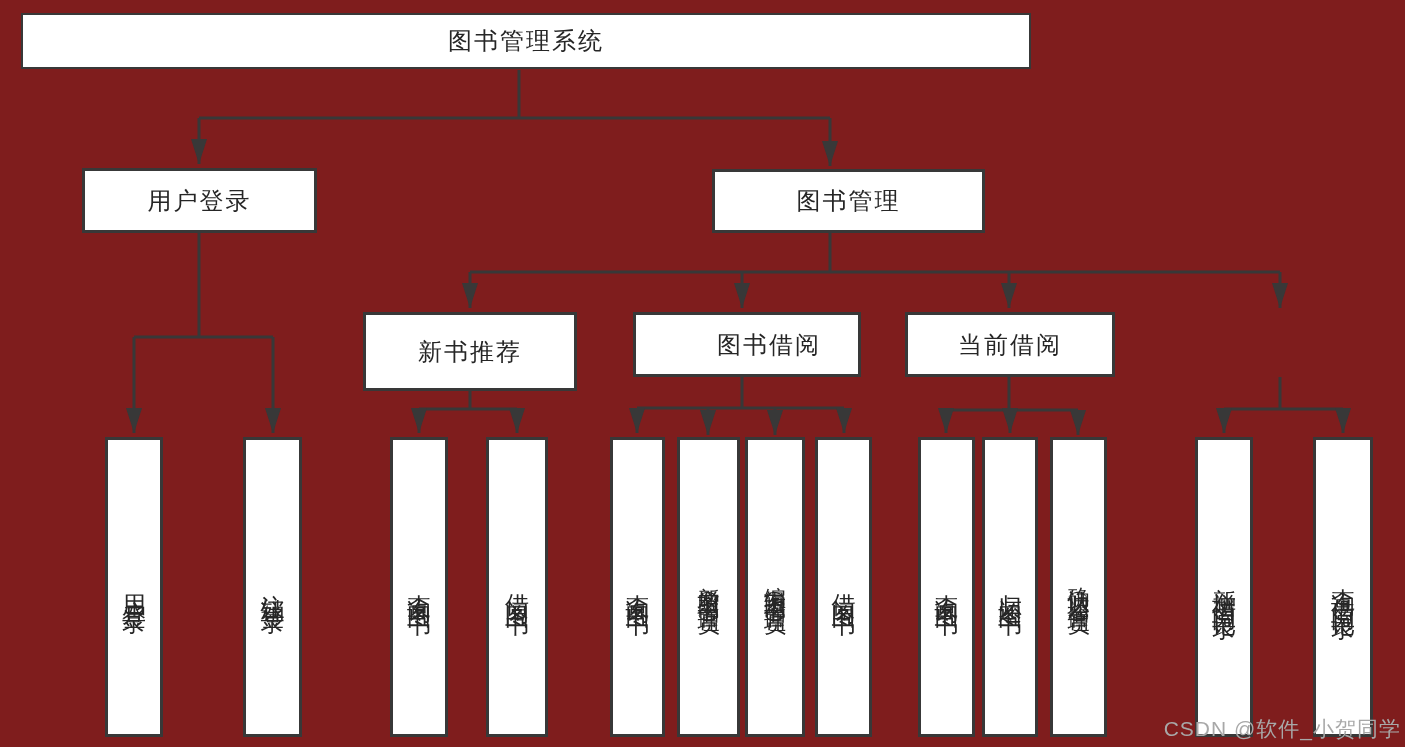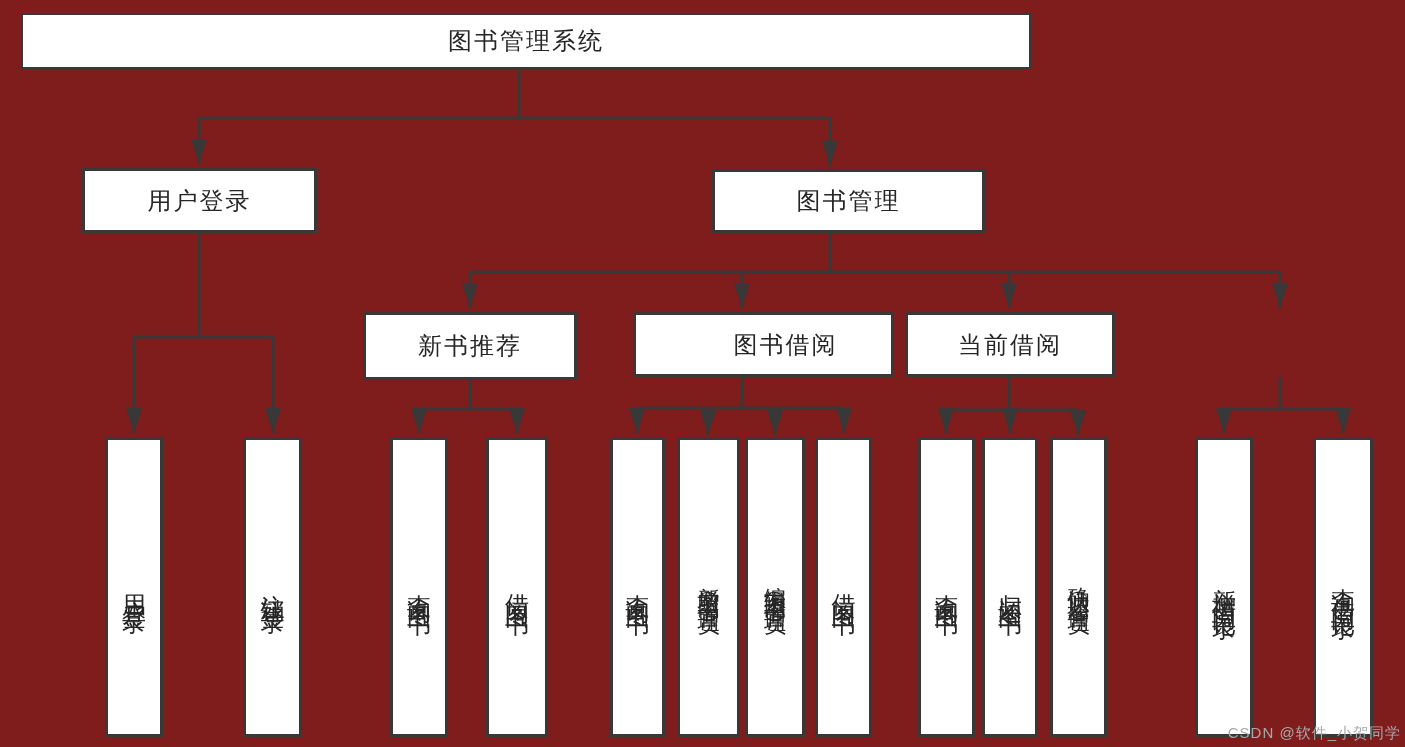--- a/index.html
+++ b/index.html
@@ -45,21 +45,21 @@
     line-height:1;
     letter-spacing:6px;
     color:#262626;
     white-space:nowrap;
   }
   .vnode.long span{font-size:22px;letter-spacing:4px;}
   .watermark{
     position:absolute;
     right:4px;
     bottom:4px;
-    font-size:15px;
+    font-size:21px;
     color:#a8a8a8;
     letter-spacing:1px;
     z-index:3;
   }
 </style>
 </head>
 <body>
 
 <div id="canvas">
 
@@ -117,24 +117,24 @@
     <span>图书管理系统</span>
   </div>
 
   <div class="hnode" style="left:82px;top:168px;width:235px;height:65px;">
     <span>用户登录</span>
   </div>
   <div class="hnode" style="left:712px;top:169px;width:273px;height:64px;">
     <span>图书管理</span>
   </div>
 
-  <div class="hnode" style="left:363px;top:312px;width:214px;height:68px;align-items:center;">
+  <div class="hnode" style="left:363px;top:312px;width:214px;height:79px;align-items:center;">
     <span>新书推荐</span>
   </div>
-  <div class="hnode" style="left:633px;top:312px;width:261px;height:65px;padding-left:44px;">
+  <div class="hnode" style="left:633px;top:312px;width:228px;height:65px;padding-left:44px;">
     <span>图书借阅</span>
   </div>
   <div class="hnode" style="left:905px;top:312px;width:210px;height:65px;justify-content:center;">
     <span>当前借阅</span>
   </div>
 
   <div class="vnode" style="left:105px;width:58px;">
     <span>用户登录</span>
   </div>
   <div class="vnode" style="left:243px;width:59px;">

